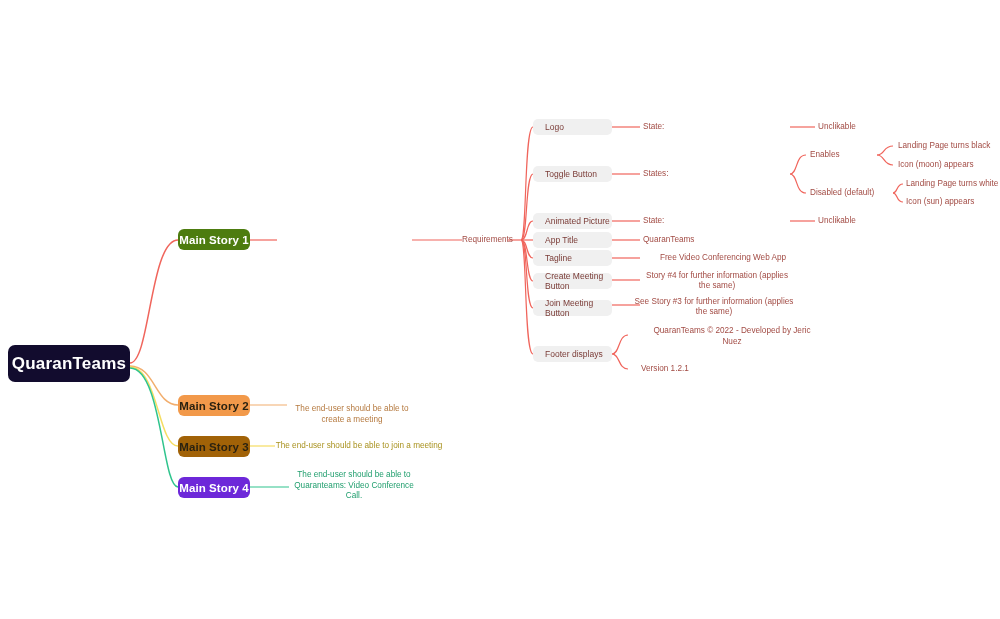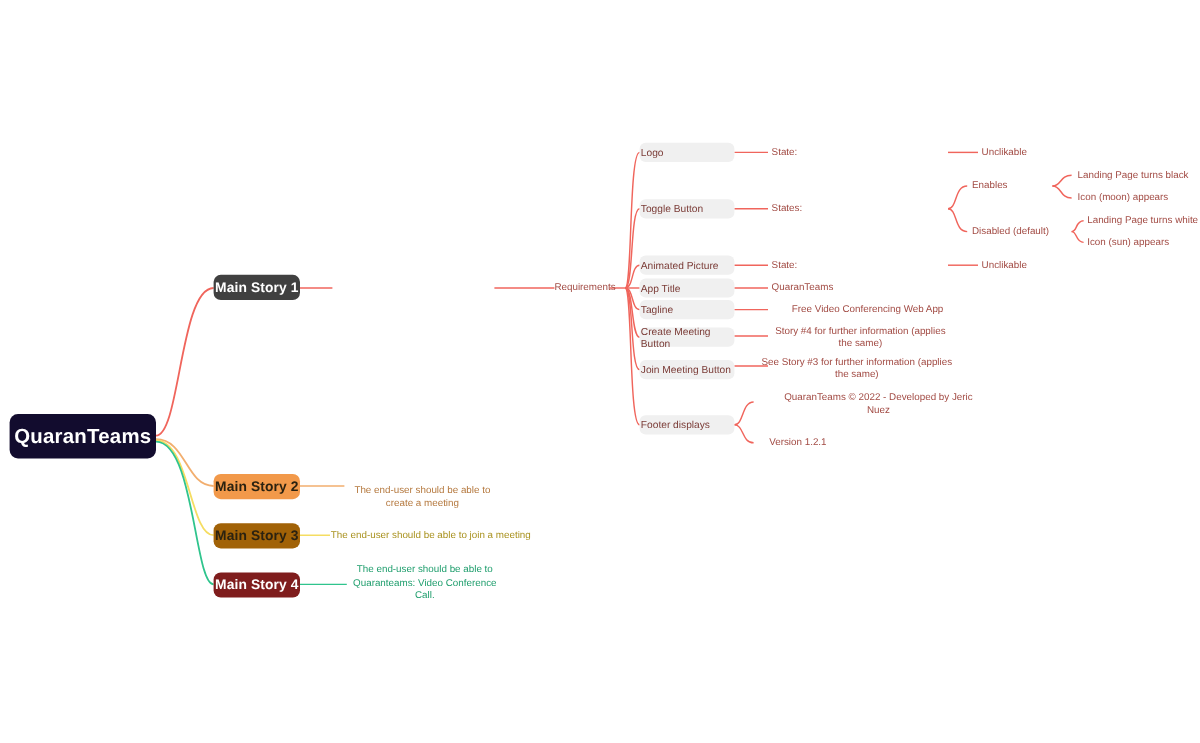--- a/index.html
+++ b/index.html
@@ -58,21 +58,21 @@
     color: #2b2210;
   }
   
   .req-box {
     background: #f0f0f0;
     border-radius: 5px;
     font-size: 8.5px;
     color: #7a3b36;
     display: flex;
     align-items: center;
-    padding-left: 1px;
+    padding-left: 12px;
     box-sizing: border-box;
   }
   
   .text-node {
     font-size: 8.2px;
     line-height: 1.28;
     color: #a24b44;
     display: flex;
     align-items: center;
     box-sizing: border-box;
@@ -147,39 +147,39 @@
     <path d="M893,193 C898,193 896,184 903,184" stroke="#f0655c" stroke-width="1.2" fill="none"></path>
     <path d="M893,193 C898,193 896,202 903,202" stroke="#f0655c" stroke-width="1.2" fill="none"></path>
 
     <path d="M790,221 L815,221" stroke="#f0655c" stroke-width="1.2" fill="none"></path>
   </svg>
 
   <div class="node root-node" style="left:8px; top:345px; width:122px; height:37px;">
     <span>QuaranTeams</span>
   </div>
 
-  <div class="node story-node" style="left:178px; top:229px; width:72px; height:21px; background:#404040;">
+  <div class="node story-node" style="left:178px; top:229px; width:72px; height:21px; background:#4d7c0f;">
     <span>Main Story 1</span>
   </div>
 
   <div class="node story-node dark-text" style="left:178px; top:395px; width:72px; height:21px; background:#f2994a;">
     <span>Main Story 2</span>
   </div>
   <div class="node desc-node center" style="left:287px; top:394px; width:130px; height:24px; color:#b5793f;margin-top:9px;">
     <span>The end-user should be able to create a meeting</span>
   </div>
 
   <div class="node story-node dark-text" style="left:178px; top:436px; width:72px; height:21px; background:#a16207;">
     <span>Main Story 3</span>
   </div>
   <div class="node desc-node center" style="left:275px; top:437px; width:168px; height:18px; color:#a9921f;">
     <span>The end-user should be able to join a meeting</span>
   </div>
 
-  <div class="node story-node" style="left:178px; top:477px; width:72px; height:21px; background:#7f1d1d;">
+  <div class="node story-node" style="left:178px; top:477px; width:72px; height:21px; background:#6d28d9;">
     <span>Main Story 4</span>
   </div>
   <div class="node desc-node center" style="left:289px; top:474px; width:130px; height:24px; color:#1f9e6d;">
     <span>The end-user should be able to Quaranteams: Video Conference Call.</span>
   </div>
 
   <div class="node text-node left" style="left:462px; top:232px; width:50px; height:16px;">
     <span>Requirements</span>
   </div>
 

